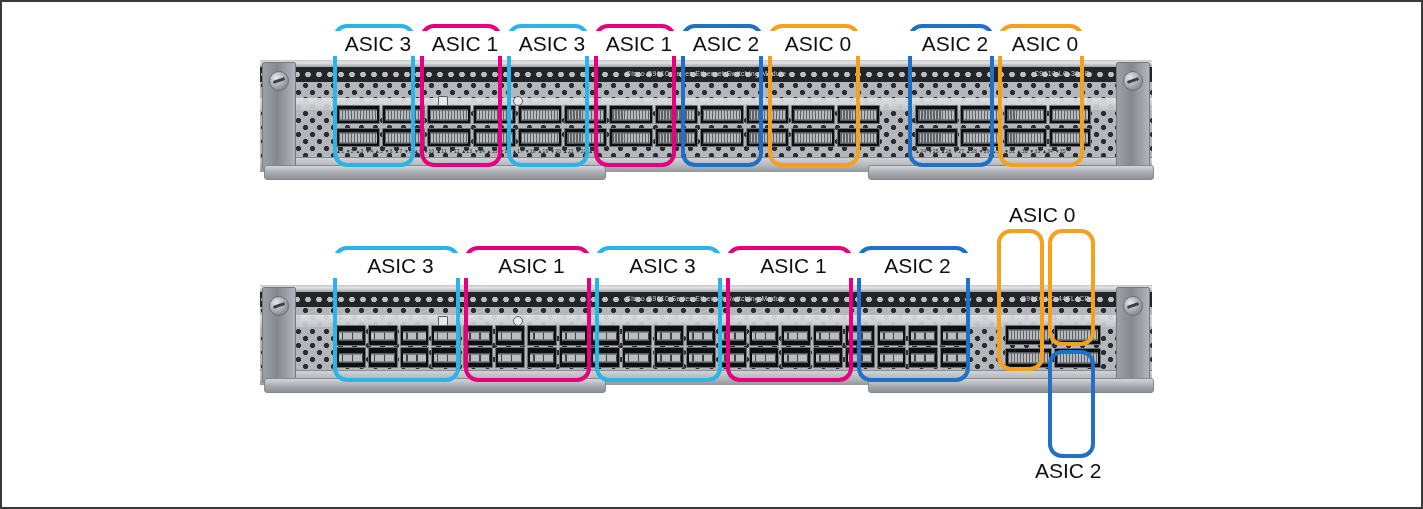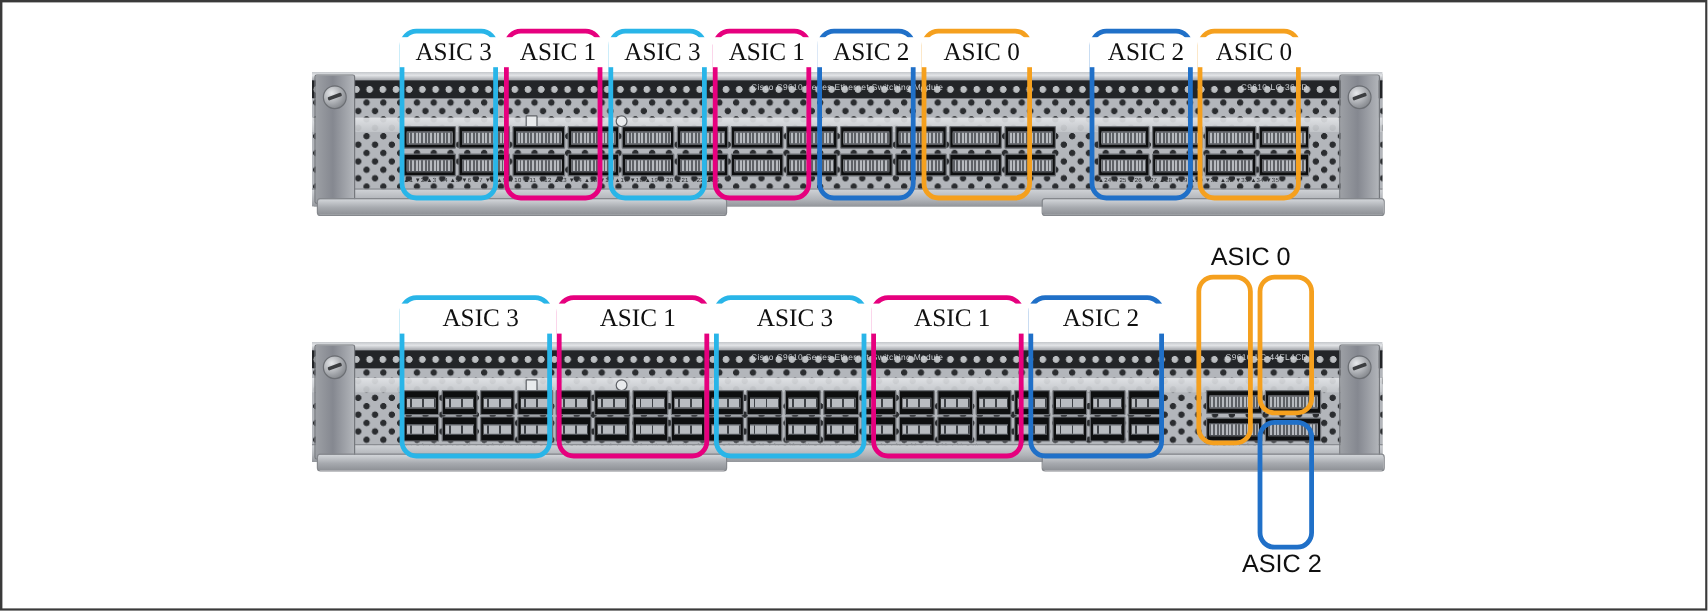--- a/index.html
+++ b/index.html
@@ -207,21 +207,20 @@
     font-size: 21px;
     line-height: 1;
     font-family: "Liberation Sans", sans-serif;
     white-space: nowrap;
     text-align: center;
   }
   
   .asic-label.boxed {
     background: #ffffff;
     padding: 2px 4px;
-    font-family: Liberation Serif, serif;
   }
 </style>
 </head>
 <body>
 
 <div class="figure">
 
   <div class="module" style="left:258px; top:58px; width:892px; height:112px;">
     <div class="mod-body"></div>
     <div class="mod-rail"></div>

